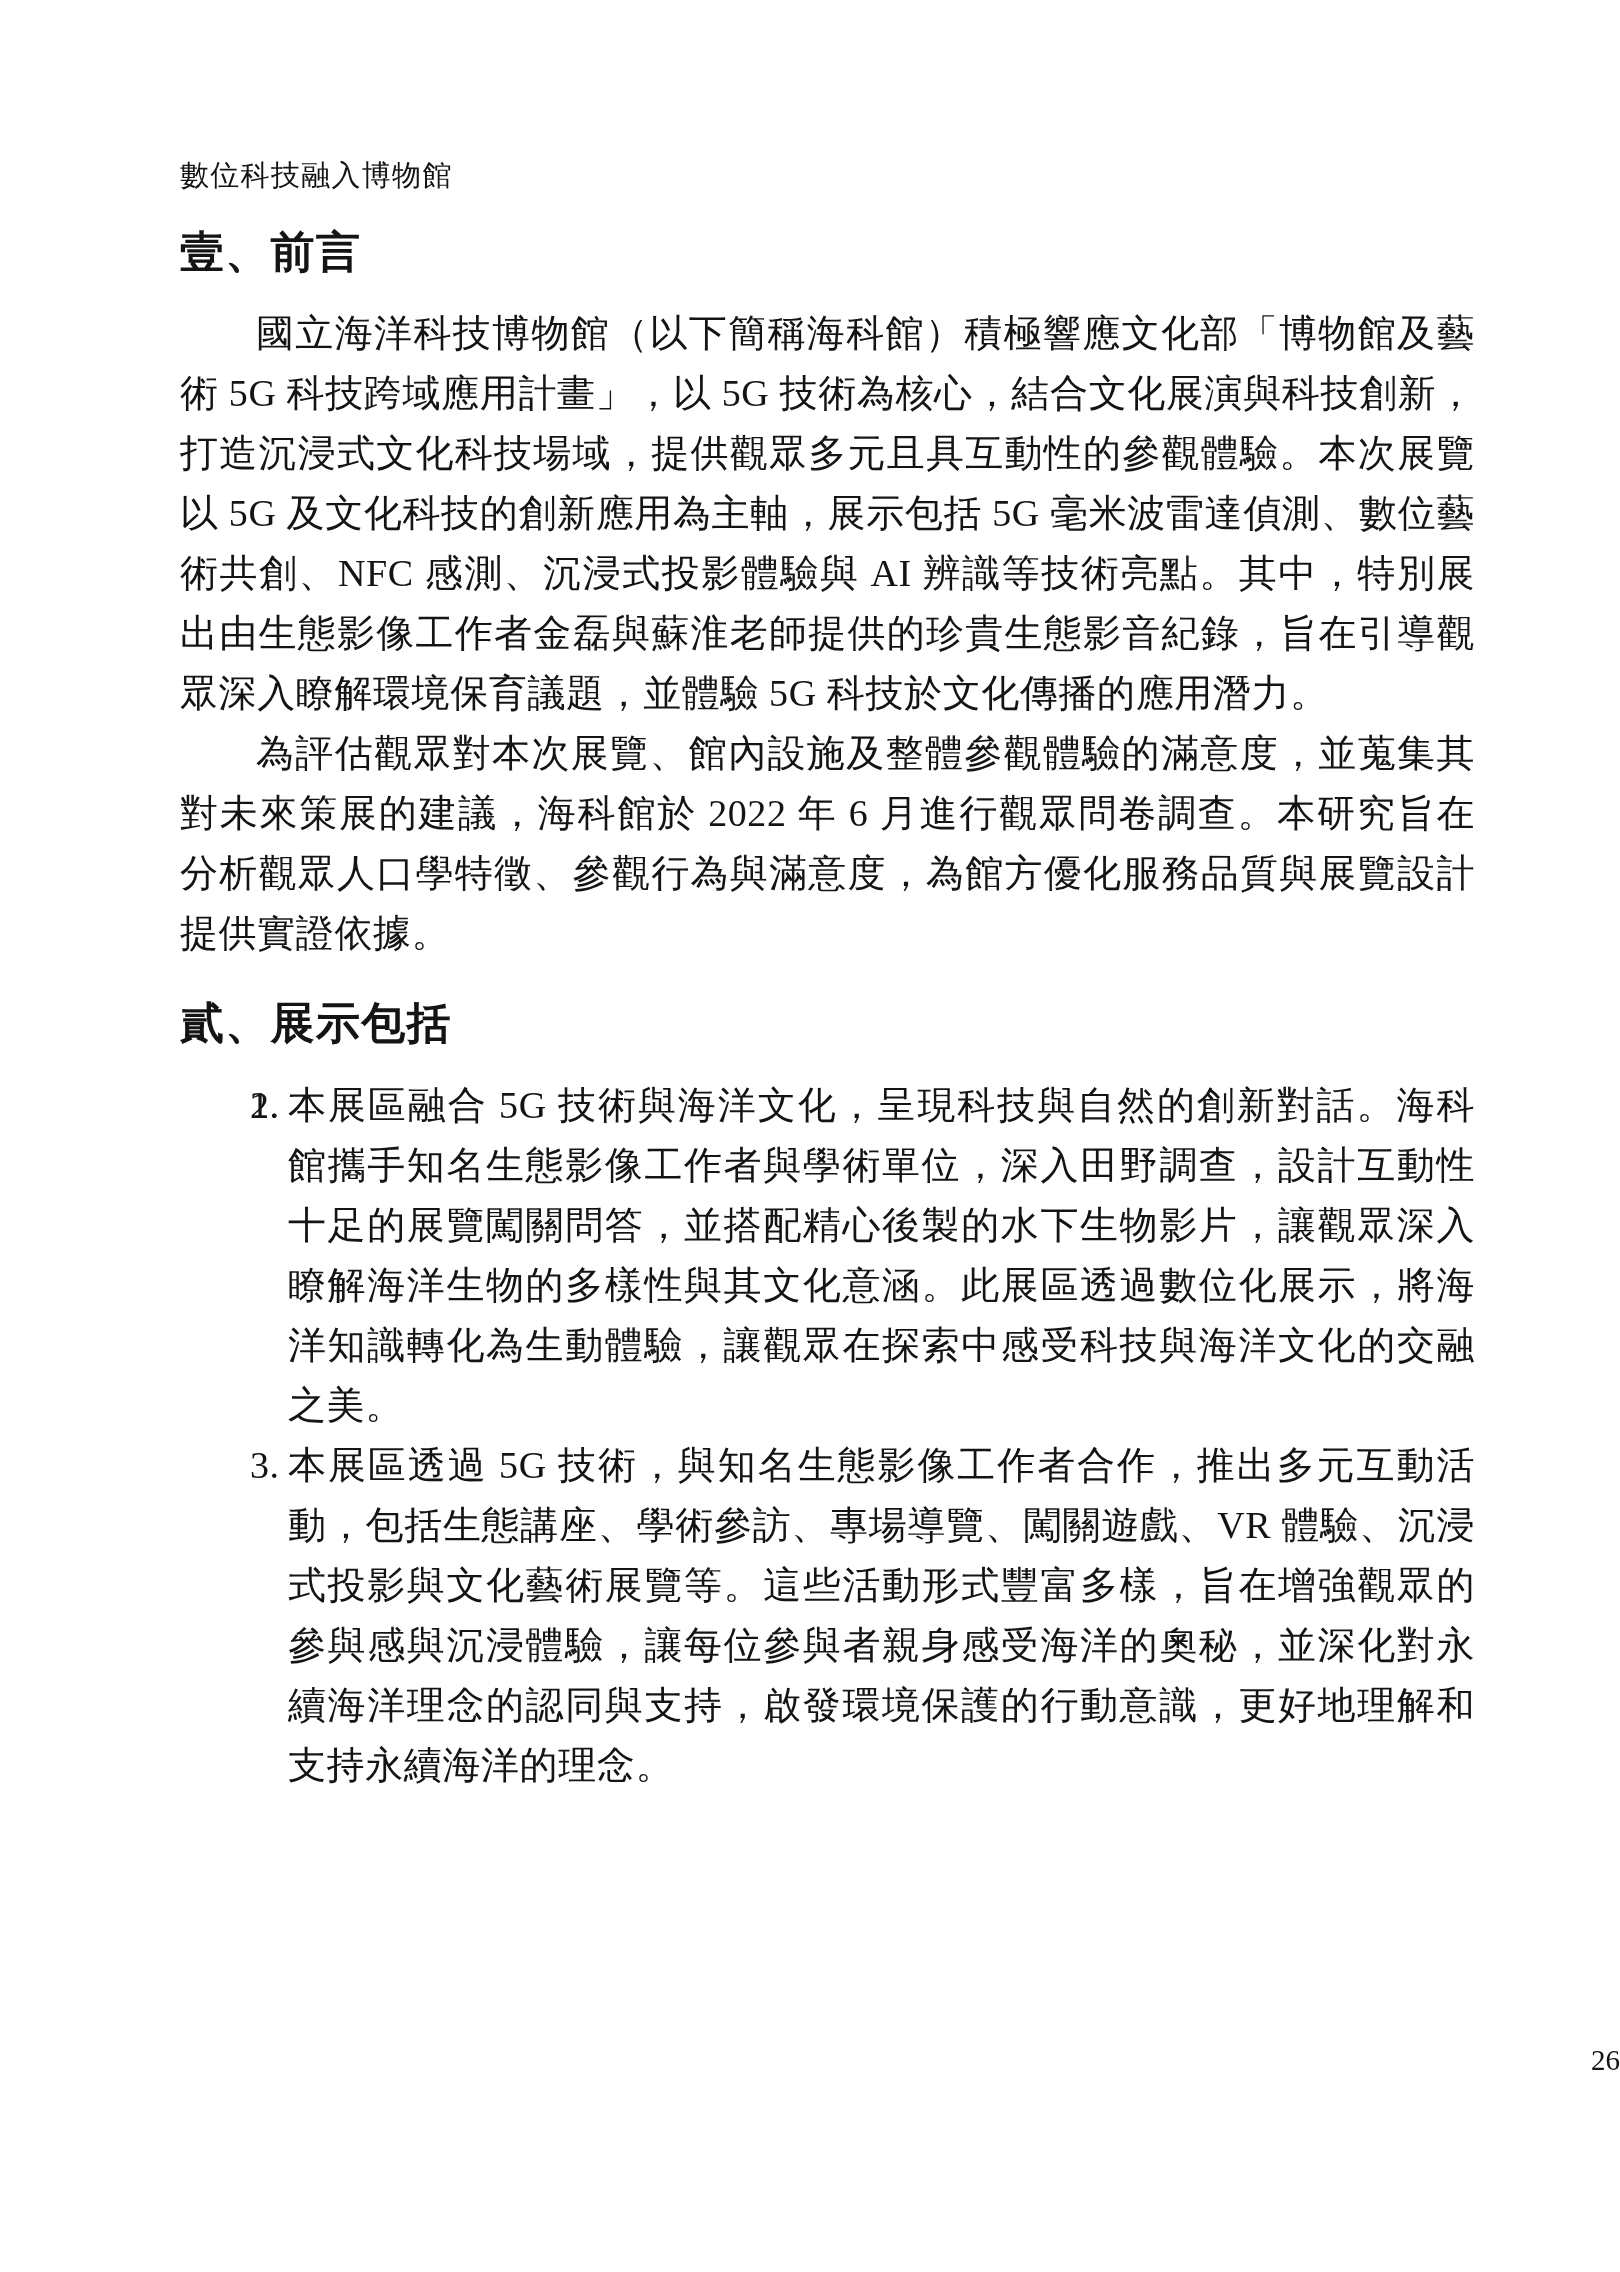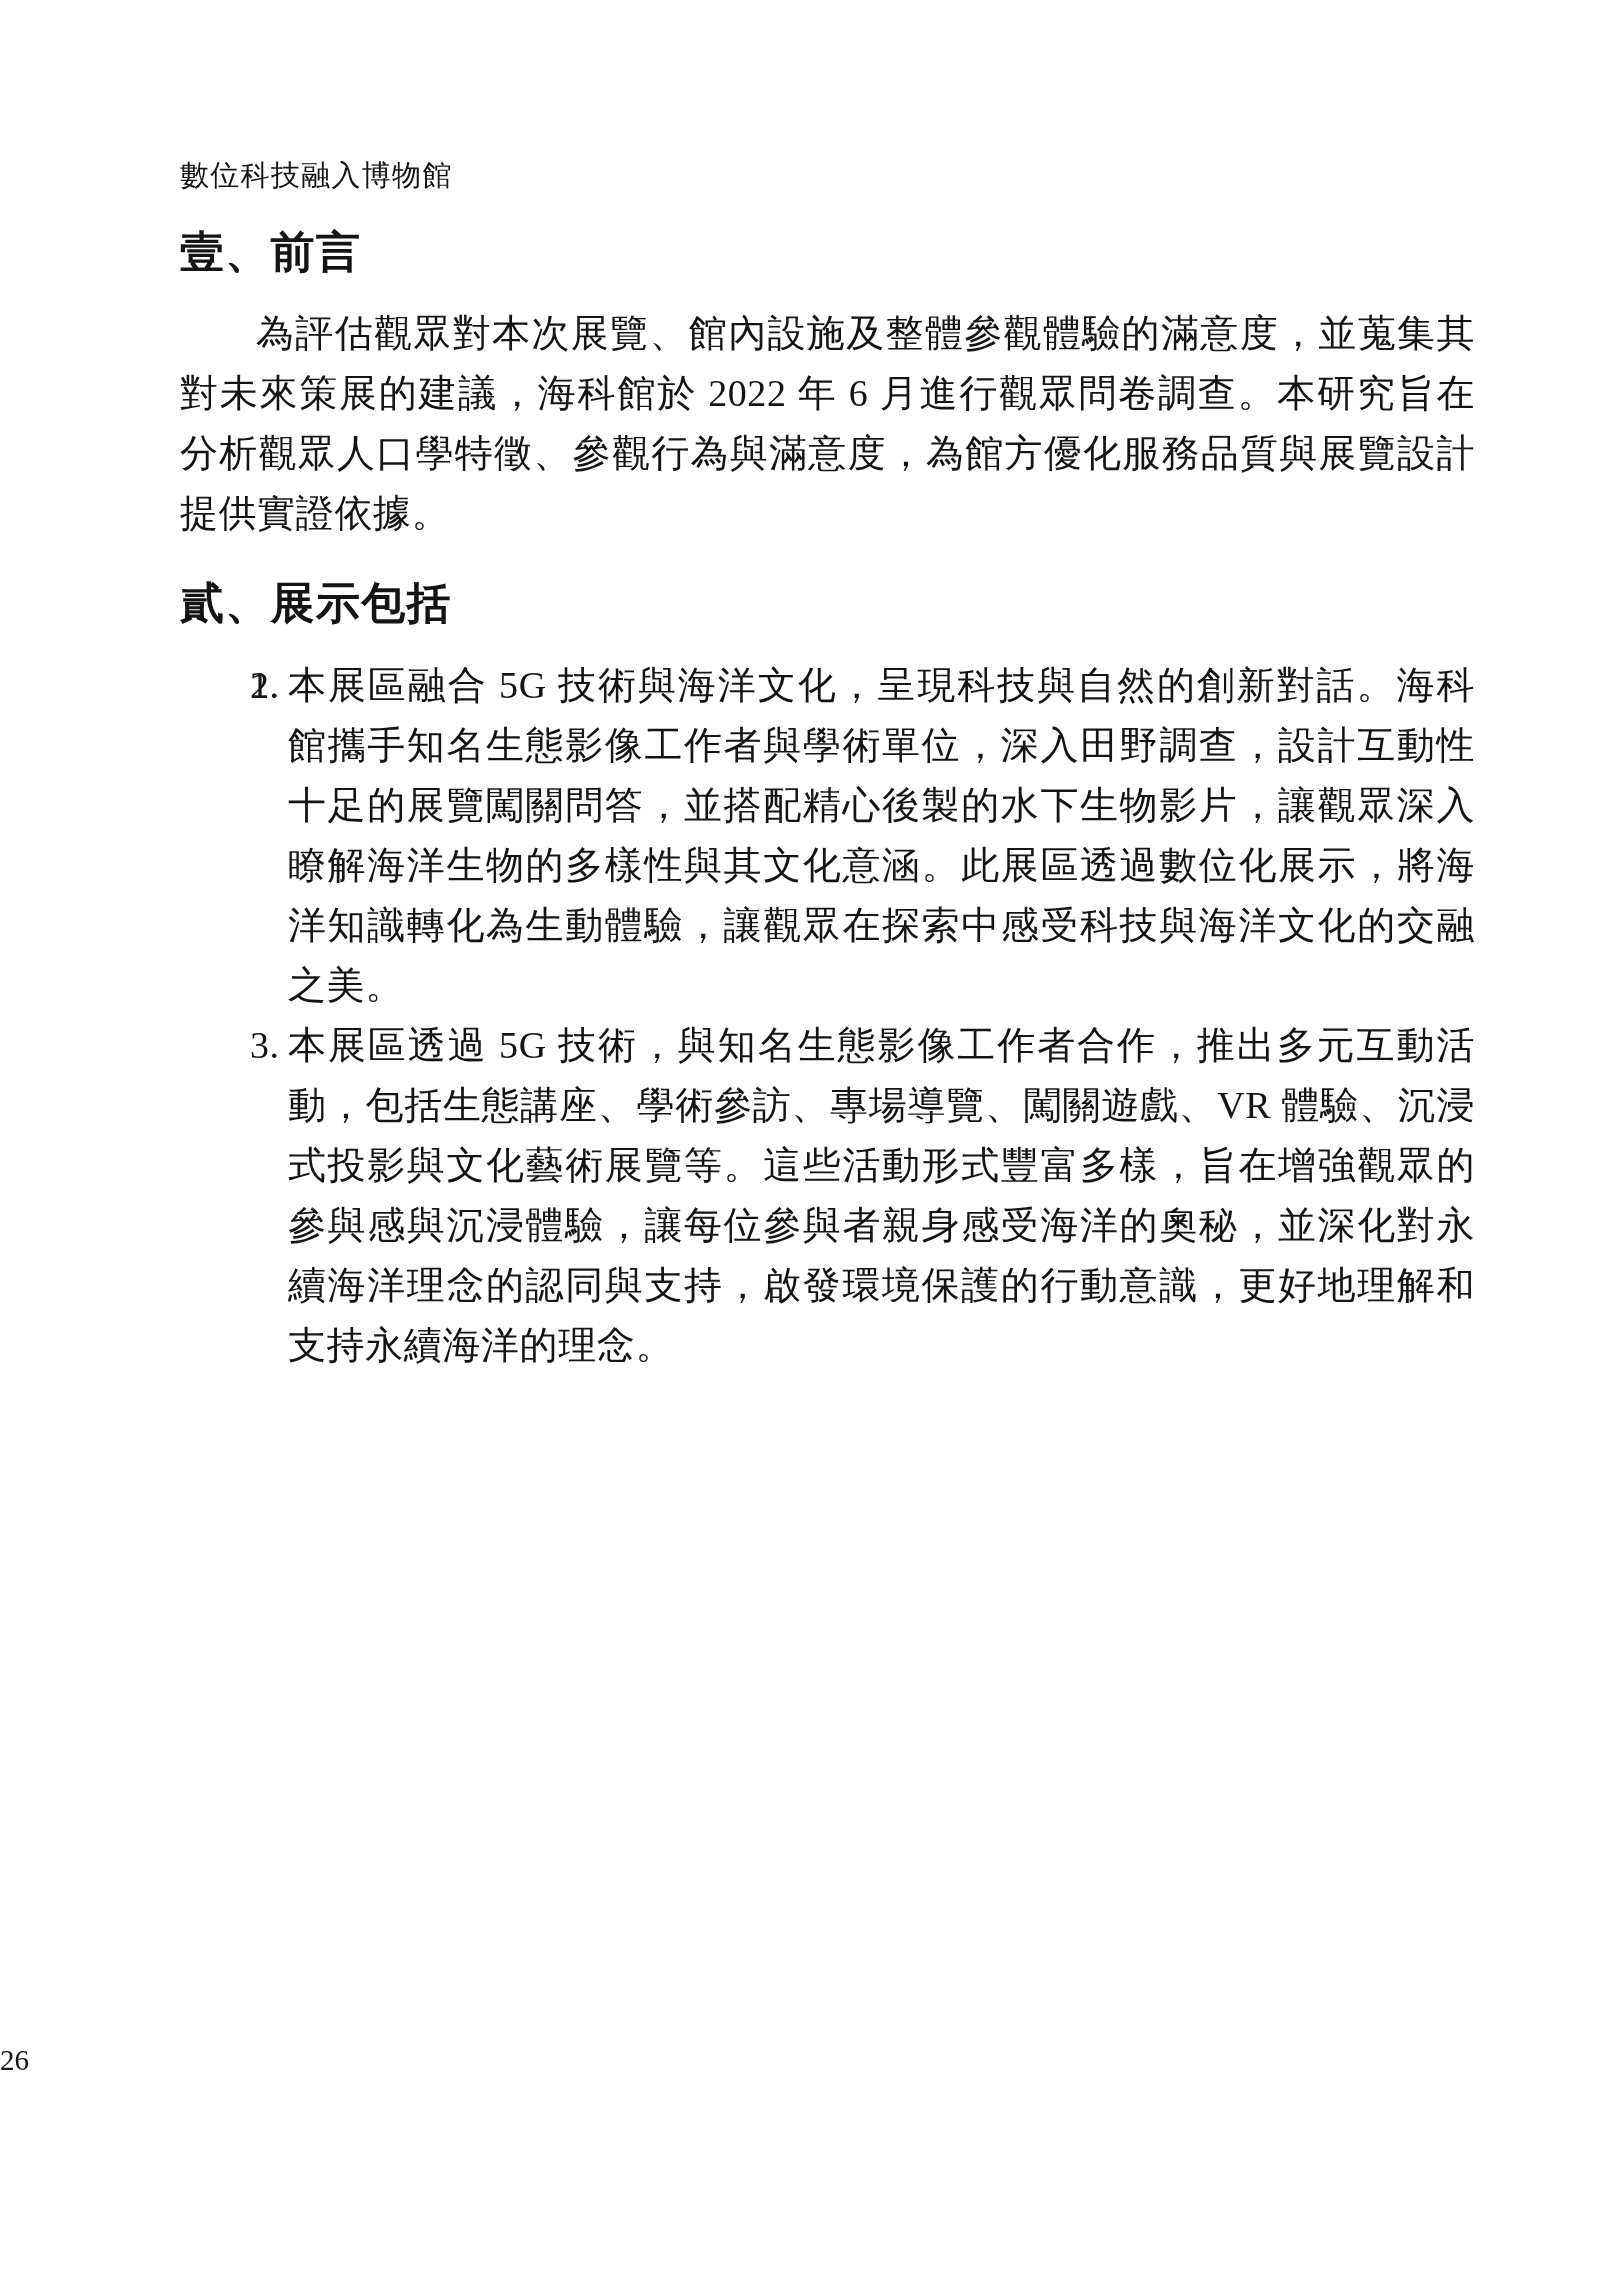--- a/index.html
+++ b/index.html
@@ -63,33 +63,34 @@
   .item-num {
     position: absolute;
     left: 70px;
     top: 0;
   }
   .page-number {
     position: absolute;
     top: 2044px;
     left: 0;
     width: 100%;
-    text-align: left;
+    text-align: right;
     font-size: 29px;
   }
 </style>
 </head>
 <body>
 
 <div class="page">
 
   <div class="running-header">數位科技融入博物館</div>
 
   <h2 class="section-heading first">壹、前言</h2>
 
+  <p class="para">國立海洋科技博物館（以下簡稱海科館）積極響應文化部「博物館及藝術 5G 科技跨域應用計畫」，以 5G 技術為核心，結合文化展演與科技創新，打造沉浸式文化科技場域，提供觀眾多元且具互動性的參觀體驗。本次展覽以 5G 及文化科技的創新應用為主軸，展示包括 5G 毫米波雷達偵測、數位藝術共創、NFC 感測、沉浸式投影體驗與 AI 辨識等技術亮點。其中，特別展出由生態影像工作者金磊與蘇淮老師提供的珍貴生態影音紀錄，旨在引導觀眾深入瞭解環境保育議題，並體驗 5G 科技於文化傳播的應用潛力。</p>
 
 
   <p class="para">為評估觀眾對本次展覽、館內設施及整體參觀體驗的滿意度，並蒐集其對未來策展的建議，海科館於 2022 年 6 月進行觀眾問卷調查。本研究旨在分析觀眾人口學特徵、參觀行為與滿意度，為館方優化服務品質與展覽設計提供實證依據。</p>
 
   <h2 class="section-heading second">貳、展示包括</h2>
 
   <ol class="zone-list">
     <li class="list-item">
       <span class="item-num">1.</span>
     </li>

